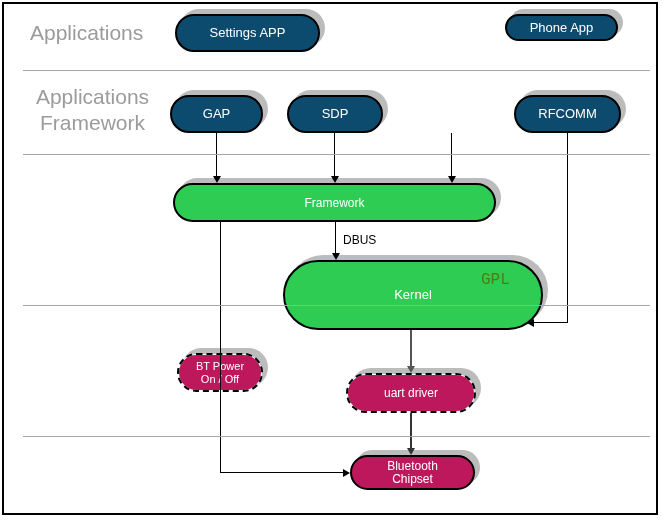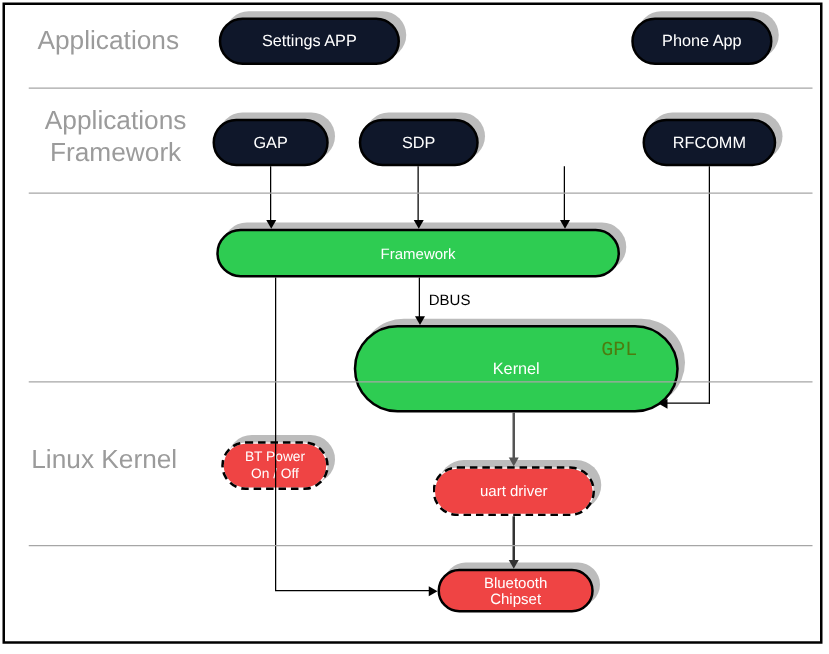--- a/index.html
+++ b/index.html
@@ -17,23 +17,23 @@
   }
   .layer-label.centered{text-align:center;}
   .sep{
     position:absolute;left:23px;width:627px;height:1px;background:#a6a6a6;z-index:4;
   }
   .pill{
     position:absolute;box-sizing:border-box;border:2px solid #000;border-radius:20px;
     color:#fff;display:flex;flex-direction:column;align-items:center;justify-content:center;
     text-align:center;box-shadow:5px -5px 0 #bcbcbc;z-index:2;font-size:12px;line-height:14px;
   }
-  .pill.blue{background:#0f172a;font-size:13px;}
+  .pill.blue{background:#0c4a6e;font-size:13px;}
   .pill.green{background:#2ecc52;}
-  .pill.red{background:#ef4444;justify-content:center;}
+  .pill.red{background:#be185d;justify-content:center;}
   .pill.dashed{border:2px dashed #000;background-clip:padding-box;}
   .line{position:absolute;background:#000;z-index:3;}
   .ah{position:absolute;width:0;height:0;z-index:3;}
   .ah-down{border-left:4px solid transparent;border-right:4px solid transparent;border-top:7px solid #000;}
   .ah-right{border-top:4px solid transparent;border-bottom:4px solid transparent;border-left:7px solid #000;}
   .ah-left{border-top:4px solid transparent;border-bottom:4px solid transparent;border-right:7px solid #000;}
   .edge-label{position:absolute;color:#000;font-size:12px;z-index:3;white-space:nowrap;}
   .license{position:absolute;color:#4d7c0f;font-size:16px;z-index:3;font-family:Liberation Mono, monospace;}
   .sub{font-size:10px;line-height:12px;}
 </style>
@@ -44,33 +44,30 @@
 
   <div class="frame"></div>
 
   <div class="layer-label" style="left:30px;top:20px;">
     <span>Applications</span>
   </div>
   <div class="layer-label centered" style="left:20px;top:84px;width:145px;">
     <div>Applications</div>
     <div>Framework</div>
   </div>
-  <div class="layer-label" style="left:25px;top:355px;">
-    <span>Linux Kernel</span>
-  </div>
 
   <div class="sep" style="top:70px;"></div>
   <div class="sep" style="top:154px;"></div>
   <div class="sep" style="top:305px;"></div>
   <div class="sep" style="top:436px;"></div>
 
   <div class="pill blue" style="left:175px;top:14px;width:145px;height:38px;">
     <span>Settings APP</span>
   </div>
-  <div class="pill blue" style="left:505px;top:14px;width:113px;height:38px;">
+  <div class="pill blue" style="left:505px;top:14px;width:113px;height:27px;">
     <span>Phone App</span>
   </div>
 
   <div class="pill blue" style="left:170px;top:95px;width:93px;height:38px;">
     <span>GAP</span>
   </div>
   <div class="pill blue" style="left:287px;top:95px;width:96px;height:38px;">
     <span>SDP</span>
   </div>
   <div class="pill blue" style="left:514px;top:95px;width:107px;height:38px;">

